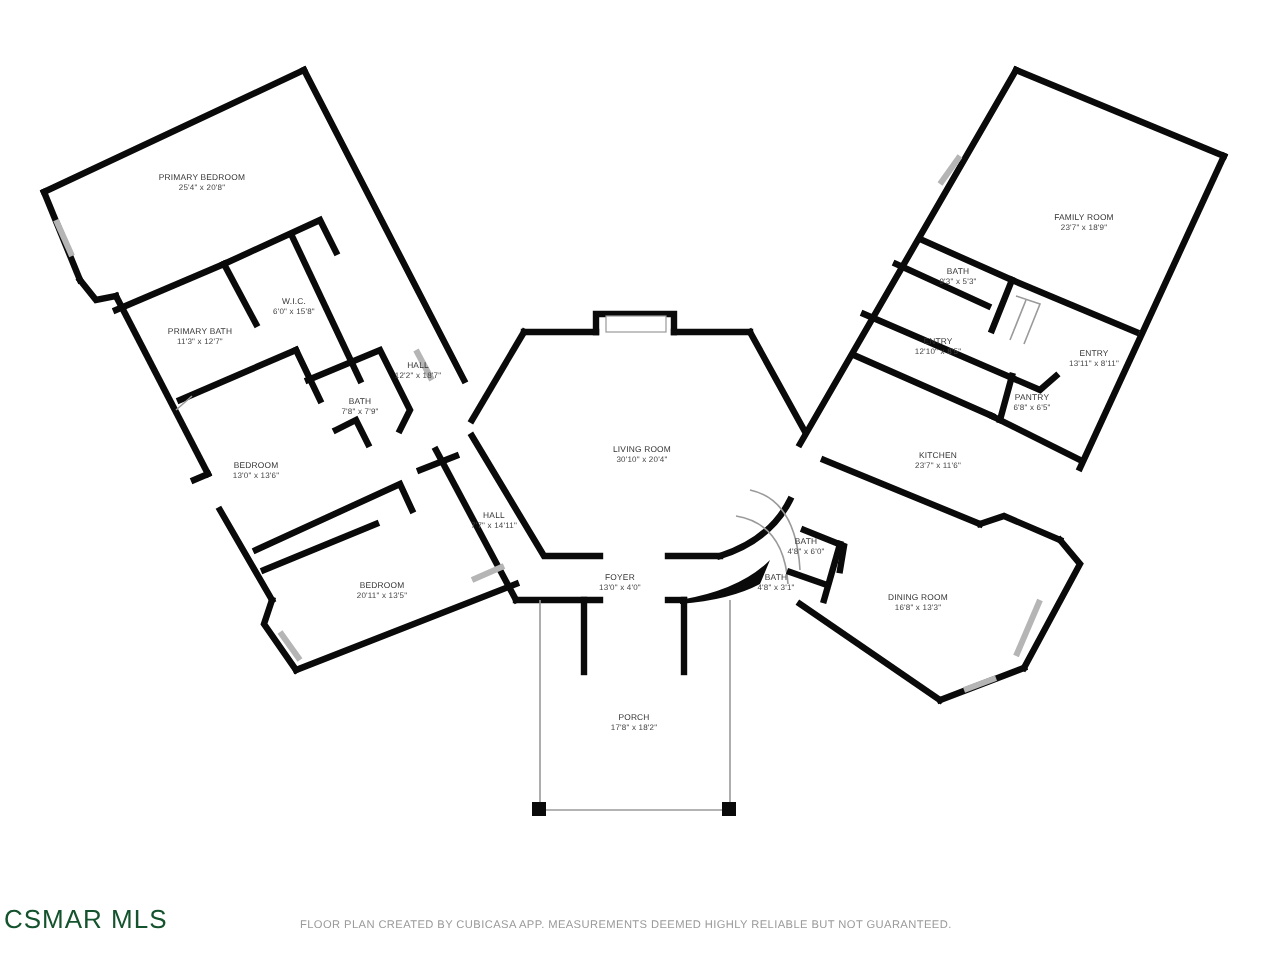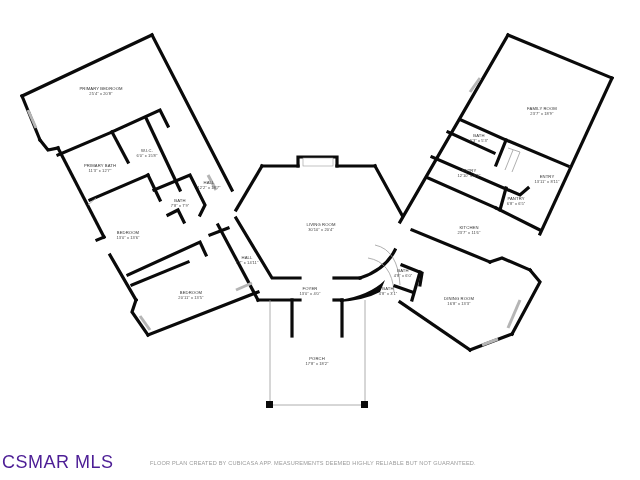--- a/index.html
+++ b/index.html
@@ -3,21 +3,21 @@
   <meta charset="utf-8">
   <style>
     html, body { margin: 0; padding: 0; background: #ffffff; }
     body { width: 640px; height: 480px; overflow: hidden; position: relative; font-family: "Liberation Sans", sans-serif; }
     #plan { position: absolute; left: 0; top: 0; width: 640px; height: 480px; }
     .wall { stroke: #0a0a0a; stroke-width: 3.2; fill: none; stroke-linecap: square; }
     .thin { stroke: #9a9a9a; stroke-width: 0.8; fill: none; }
     .win { stroke: #b5b5b5; stroke-width: 3; fill: none; }
     .room-name { position: absolute; font-size: 4.2px; color: #333; text-align: center; letter-spacing: 0.1px; white-space: nowrap; transform: translateX(-50%); line-height: 5px; }
     .room-dim { display: block; font-size: 4px; color: #444; }
-    .watermark { position: absolute; left: 2px; top: 452px; font-size: 18px; color: #4c1d95; letter-spacing: 0.5px; }
+    .watermark { position: absolute; left: 2px; top: 452px; font-size: 13px; color: #14532d; letter-spacing: 0.5px; }
     .disclaimer { position: absolute; left: 150px; top: 460px; font-size: 5.6px; color: #9a9a9a; letter-spacing: 0.2px; }
   </style>
 </head>
 <body>
 
 <svg id="plan" viewBox="0 0 640 480" xmlns="http://www.w3.org/2000/svg">
 
   <g>
     <polyline class="wall" points="22,96 152,35"></polyline>
     <polyline class="wall" points="152,35 232,190"></polyline>

